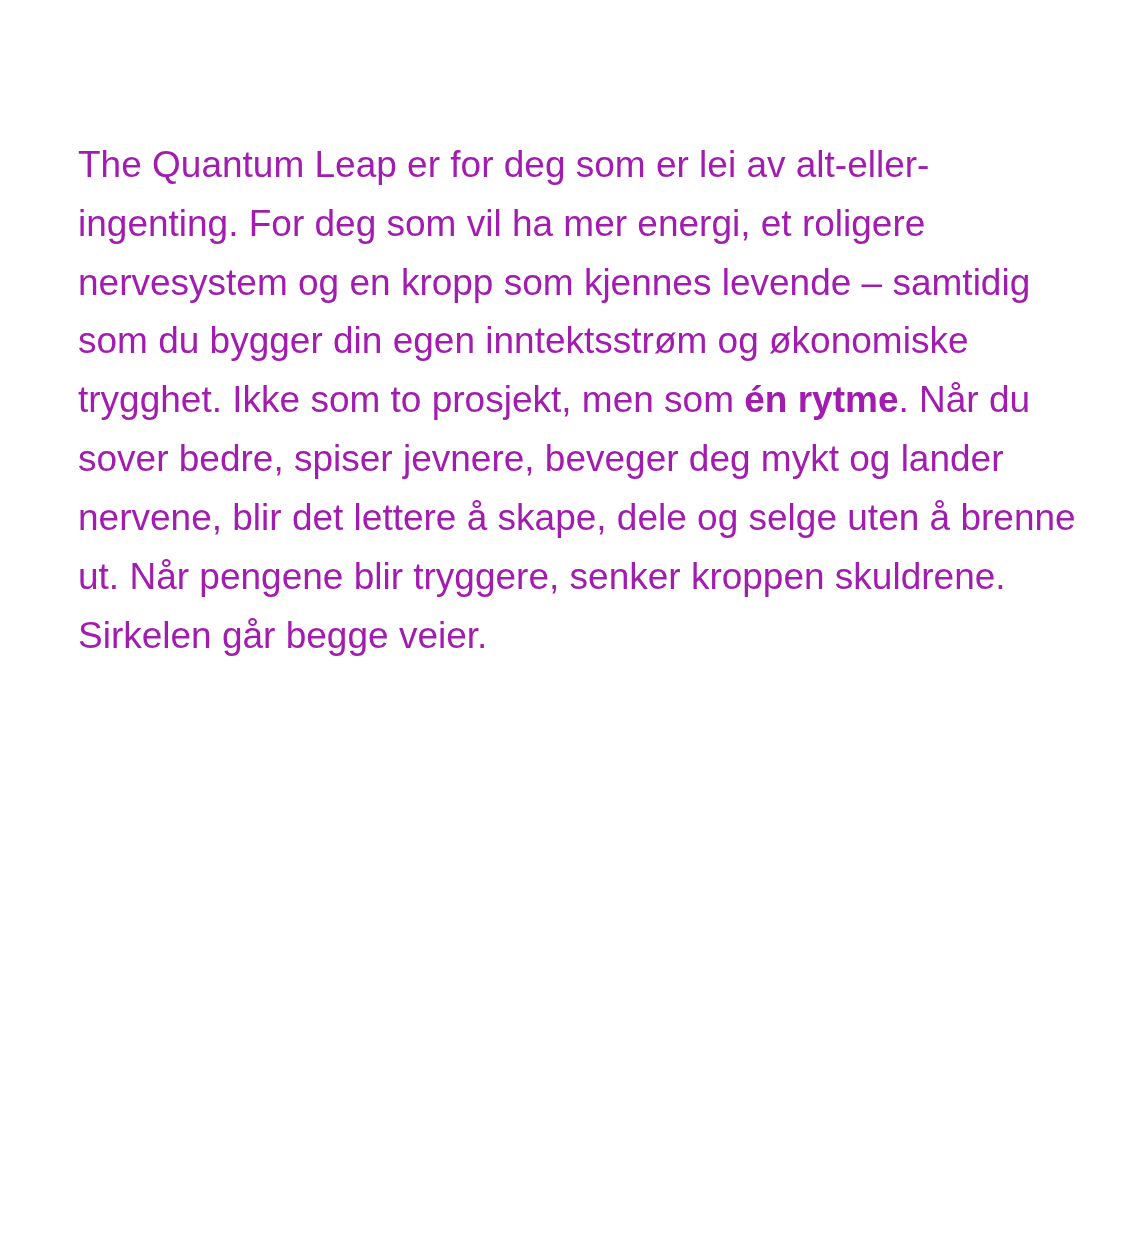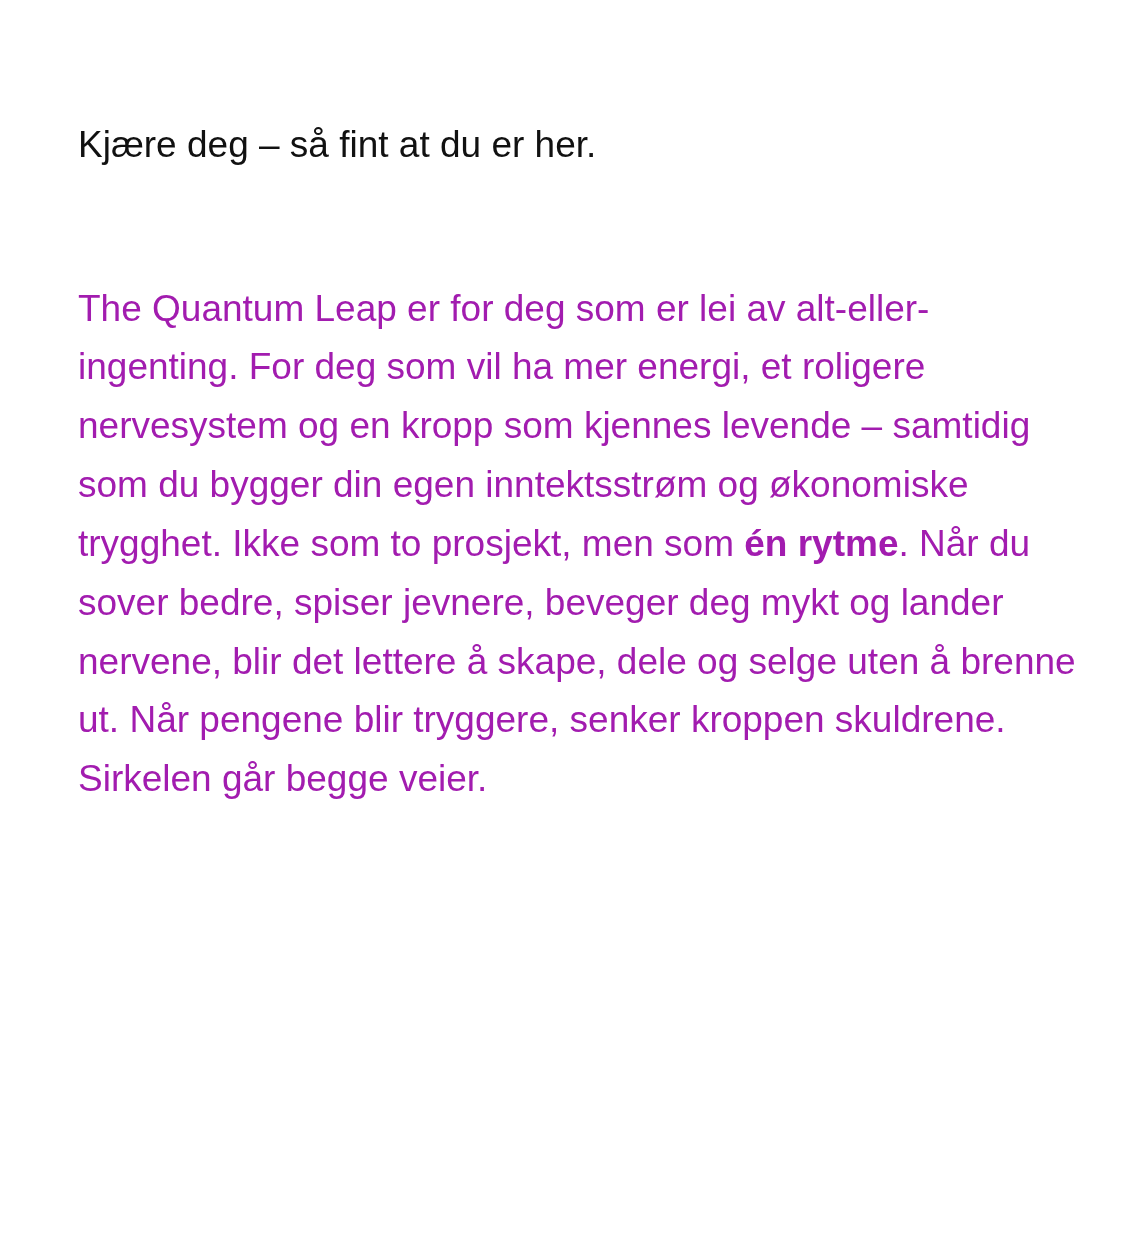--- a/index.html
+++ b/index.html
@@ -48,17 +48,16 @@
   .body-paragraph b {
     font-weight: 700;
   }
 </style>
 </head>
 <body>
 
 <div class="page">
 
 
-  <p class="lede">Kjære deg – så fint at du er her.</p>
 
   <p class="body-paragraph"><span>The Quantum Leap er for deg som er lei av alt-eller-ingenting. For deg som vil ha mer energi, et roligere nervesystem og en kropp som kjennes levende – samtidig som du bygger din egen inntektsstrøm og økonomiske trygghet. Ikke som to prosjekt, men som </span><b>én rytme</b><span>. Når du sover bedre, spiser jevnere, beveger deg mykt og lander nervene, blir det lettere å skape, dele og selge uten å brenne ut. Når pengene blir tryggere, senker kroppen skuldrene. Sirkelen går begge veier.</span></p>
 
 </div>
 
 </body></html>

